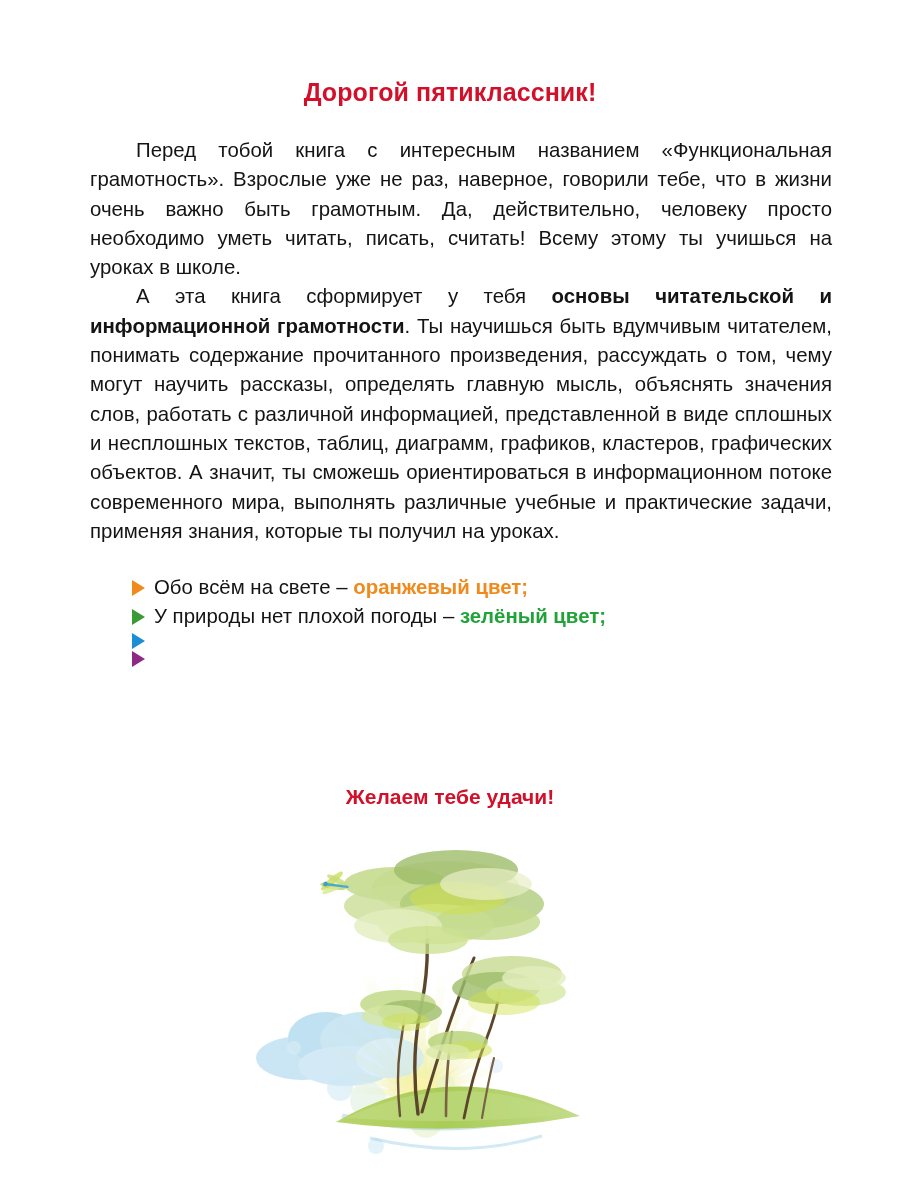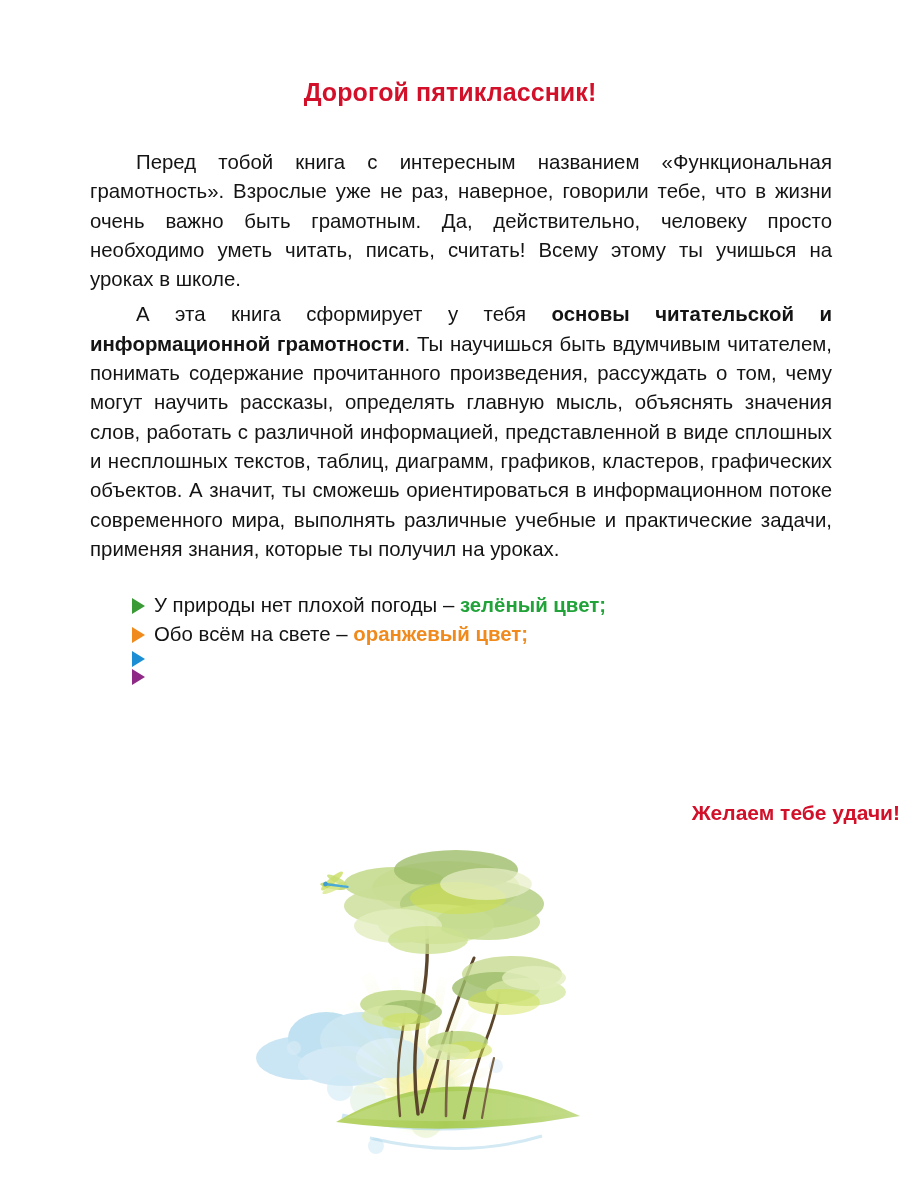--- a/index.html
+++ b/index.html
@@ -35,36 +35,36 @@
     font-size: 25px;
     font-weight: bold;
     color: #d2102a;
     letter-spacing: 0.1px;
   }
 
   
   .content {
     position: absolute;
     left: 90px;
-    top: 148px;
+    top: 136px;
     width: 742px;
   }
 
   p.para {
     margin: 0;
     text-align: justify;
     text-justify: inter-word;
     font-size: 20.4px;
     line-height: 29.3px;
     text-indent: 46px;
     hyphens: manual;
   }
 
   p.para + p.para {
-    margin-top: 6px;
+    margin-top: 0;
   }
 
   b.strong { font-weight: bold; }
 
   
   .list-block {
     margin-top: 28px;
   }
   .list-intro {
     margin: 0;
@@ -112,25 +112,24 @@
     line-height: 29.3px;
     text-indent: 46px;
   }
 
   
   .wish {
     position: absolute;
     left: 0;
     top: 785px;
     width: 900px;
-    text-align: right;
+    text-align: center;
     font-size: 21px;
     font-weight: bold;
     color: #d2102a;
-    margin-top: 16px;
   }
 
   
   .illustration {
     position: absolute;
     left: 250px;
     top: 826px;
     width: 420px;
     height: 340px;
   }
@@ -150,26 +149,26 @@
     </p>
 
     <p class="para">
       <span>А эта книга сформирует у тебя </span><b class="strong">основы читательской и информационной грамотности</b><span>. Ты научишься быть вдумчивым читателем, понимать содержание прочитанного произведения, рассуждать о том, чему могут научить рассказы, определять главную мысль, объяснять значения слов, работать с различной информацией, представленной в виде сплошных и несплошных текстов, таблиц, диаграмм, графиков, кластеров, графических объектов. А значит, ты сможешь ориентироваться в информационном потоке современного мира, выполнять различные учебные и практические задачи, применяя знания, которые ты получил на уроках.</span>
     </p>
 
     <div class="list-block">
 
       <ul class="sections">
         <li>
+          <span class="tri" style="border-left-color:#F08A1C"></span>
+          <span class="item-text"><span>Обо всём на свете – </span><span class="kw" style="color:#F08A1C">оранжевый цвет;</span></span>
+        </li>
+        <li>
           <span class="tri" style="border-left-color:#3A9B36"></span>
           <span class="item-text"><span>У природы нет плохой погоды – </span><span class="kw" style="color:#21A339">зелёный цвет;</span></span>
-        </li>
-        <li>
-          <span class="tri" style="border-left-color:#F08A1C"></span>
-          <span class="item-text"><span>Обо всём на свете – </span><span class="kw" style="color:#F08A1C">оранжевый цвет;</span></span>
         </li>
         <li>
           <span class="tri" style="border-left-color:#1B8ED4"></span>
         </li>
         <li>
           <span class="tri" style="border-left-color:#8E2A86"></span>
         </li>
       </ul>
     </div>
 

